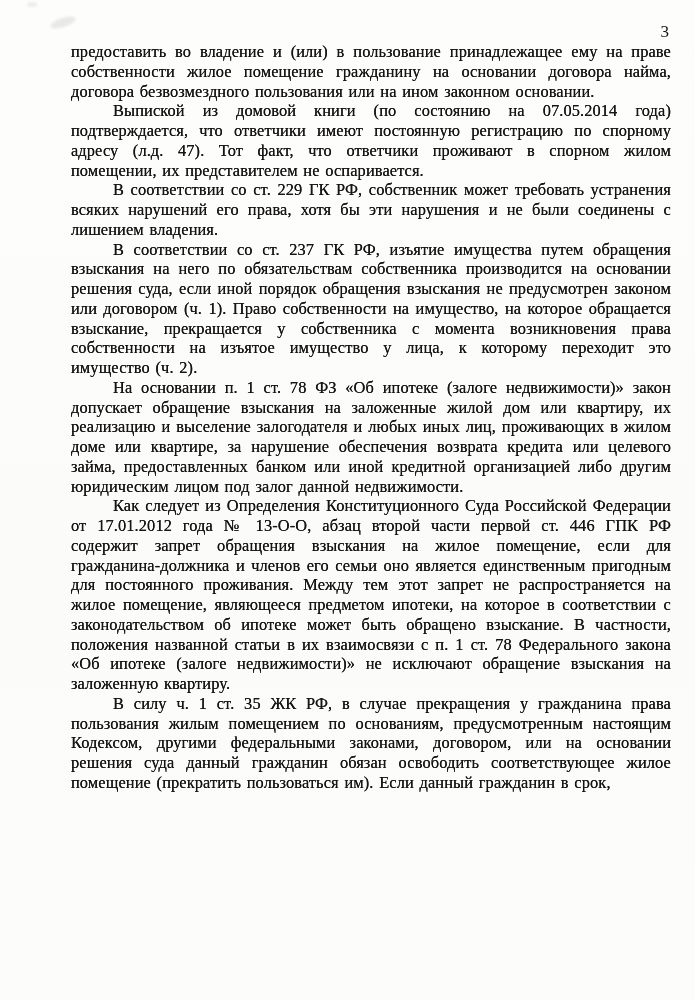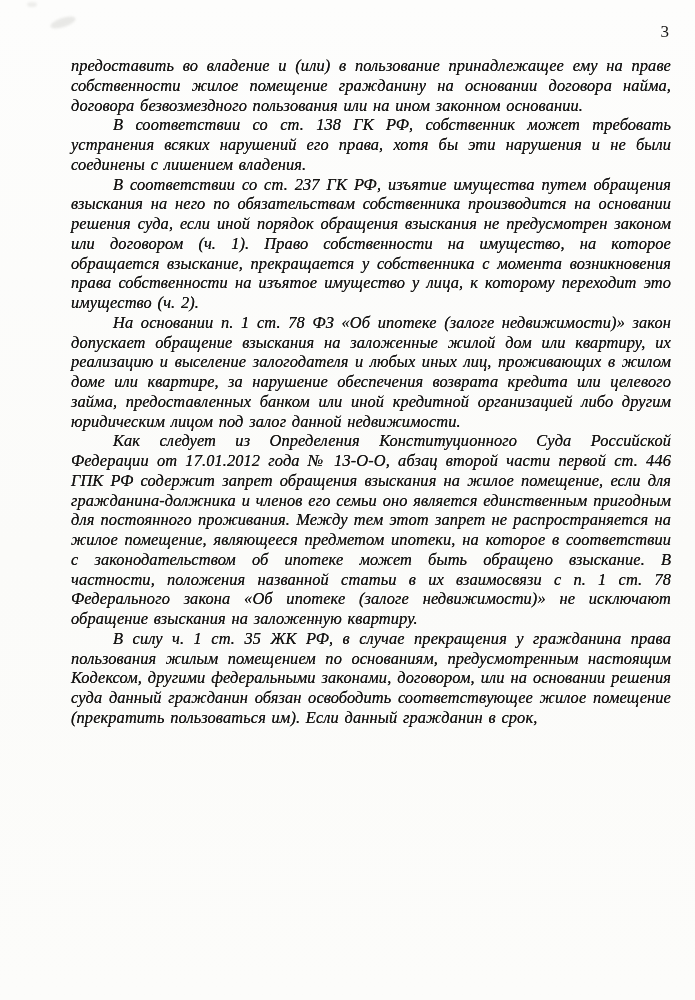--- a/index.html
+++ b/index.html
@@ -40,24 +40,23 @@
   }
   .page-number {
     position: absolute;
     top: 22px;
     right: 26px;
     font-size: 17px;
     line-height: 20px;
   }
   .text-block {
     position: absolute;
-    top: 56px;
+    top: 42px;
     left: 71px;
     right: 24px;
-    font-style: italic;
   }
   .text-block p {
     margin: 0;
     padding: 0;
     font-size: 16.4px;
     line-height: 19.75px;
     text-align: justify;
     text-indent: 42px;
     letter-spacing: 0.1px;
     word-spacing: 1.5px;
@@ -73,20 +72,21 @@
 
 <div class="scan-page">
 
   <span class="artifact-b"></span>
   <span class="artifact-a"></span>
 
   <div class="page-number">3</div>
 
   <div class="text-block">
     <p class="continuation">предоставить во владение и (или) в пользование принадлежащее ему на праве собственности жилое помещение гражданину на основании договора найма, договора безвозмездного пользования или на ином законном основании.</p>
-    <p>В соответствии со ст. 138 ГК РФ, собственник может требовать устранения всяких нарушений его права, хотя бы эти нарушения и не были соединены с лишением владения.</p>
+    <p>Выпиской из домовой книги (по состоянию на 07.05.2014 года) подтверждается, что ответчики имеют постоянную регистрацию по спорному адресу (л.д. 47). Тот факт, что ответчики проживают в спорном жилом помещении, их представителем не оспаривается.</p>
+    <p>В соответствии со ст. 229 ГК РФ, собственник может требовать устранения всяких нарушений его права, хотя бы эти нарушения и не были соединены с лишением владения.</p>
     <p>В соответствии со ст. 237 ГК РФ, изъятие имущества путем обращения взыскания на него по обязательствам собственника производится на основании решения суда, если иной порядок обращения взыскания не предусмотрен законом или договором (ч. 1). Право собственности на имущество, на которое обращается взыскание, прекращается у собственника с момента возникновения права собственности на изъятое имущество у лица, к которому переходит это имущество (ч. 2).</p>
     <p>На основании п. 1 ст. 78 ФЗ «Об ипотеке (залоге недвижимости)» закон допускает обращение взыскания на заложенные жилой дом или квартиру, их реализацию и выселение залогодателя и любых иных лиц, проживающих в жилом доме или квартире, за нарушение обеспечения возврата кредита или целевого займа, предоставленных банком или иной кредитной организацией либо другим юридическим лицом под залог данной недвижимости.</p>
     <p>Как следует из Определения Конституционного Суда Российской Федерации от 17.01.2012 года № 13-О-О, абзац второй части первой ст. 446 ГПК РФ содержит запрет обращения взыскания на жилое помещение, если для гражданина-должника и членов его семьи оно является единственным пригодным для постоянного проживания. Между тем этот запрет не распространяется на жилое помещение, являющееся предметом ипотеки, на которое в соответствии с законодательством об ипотеке может быть обращено взыскание. В частности, положения названной статьи в их взаимосвязи с п. 1 ст. 78 Федерального закона «Об ипотеке (залоге недвижимости)» не исключают обращение взыскания на заложенную квартиру.</p>
     <p>В силу ч. 1 ст. 35 ЖК РФ, в случае прекращения у гражданина права пользования жилым помещением по основаниям, предусмотренным настоящим Кодексом, другими федеральными законами, договором, или на основании решения суда данный гражданин обязан освободить соответствующее жилое помещение (прекратить пользоваться им). Если данный гражданин в срок,</p>
   </div>
 
 </div>
 
 </body></html>

